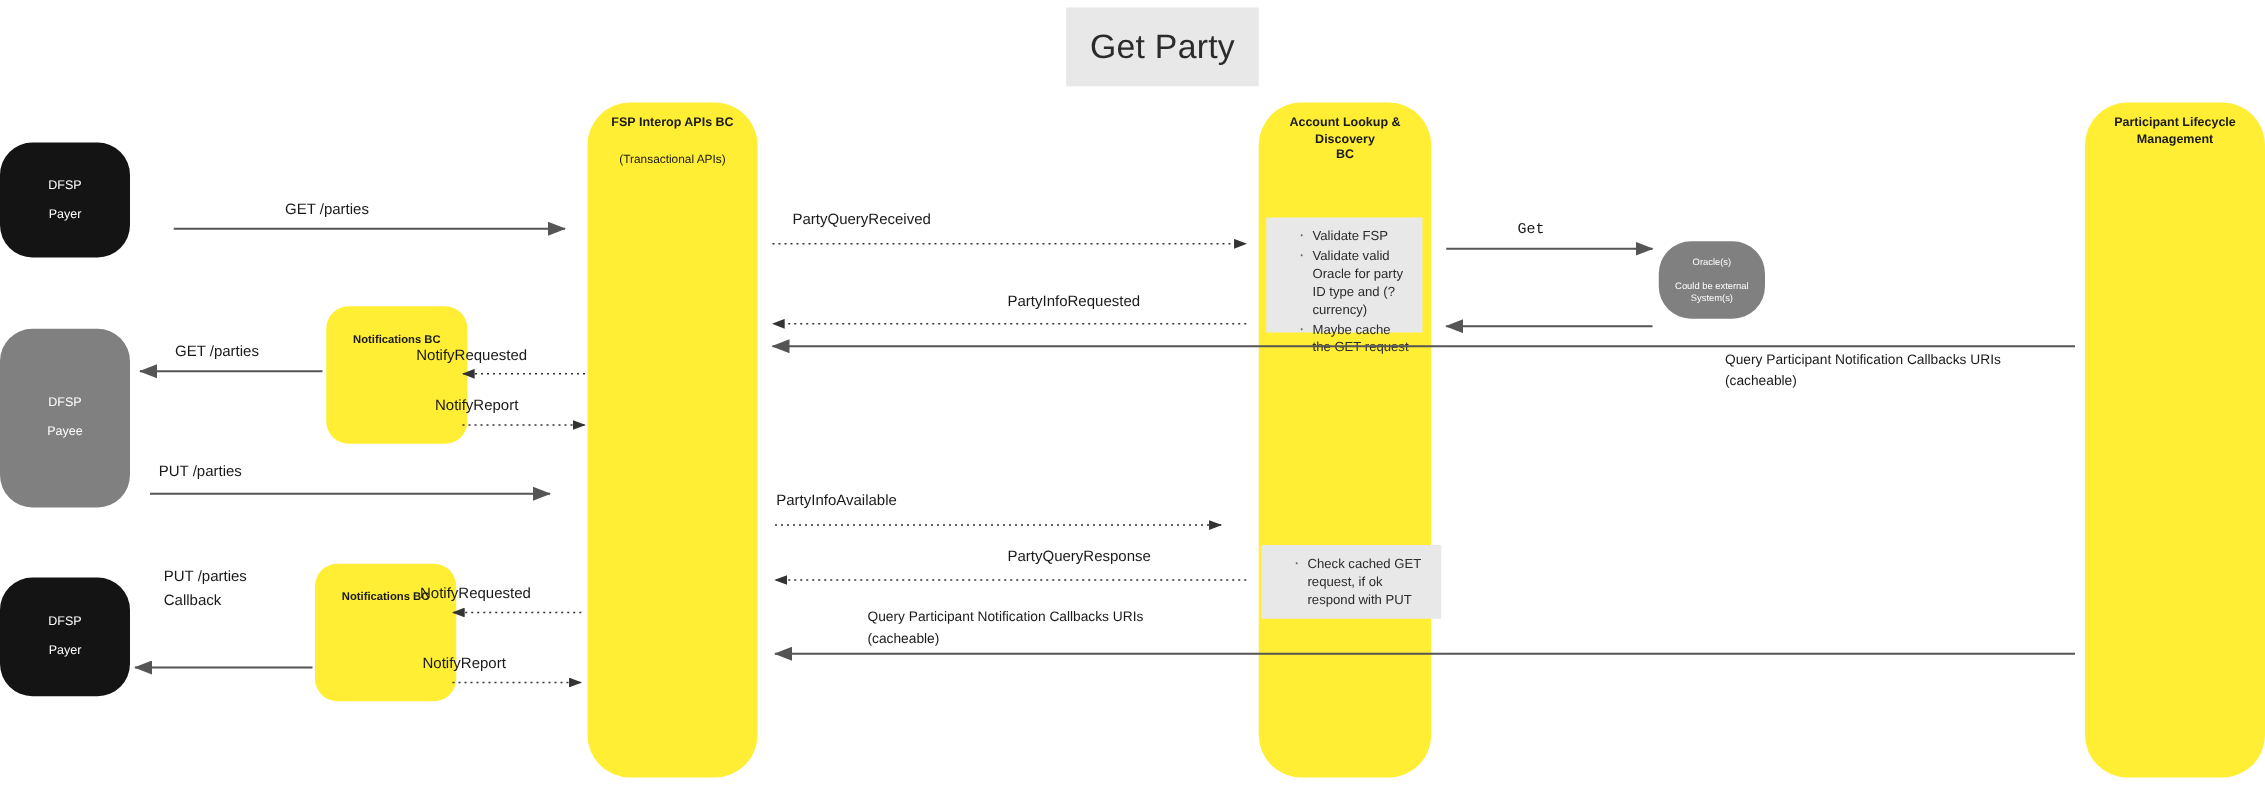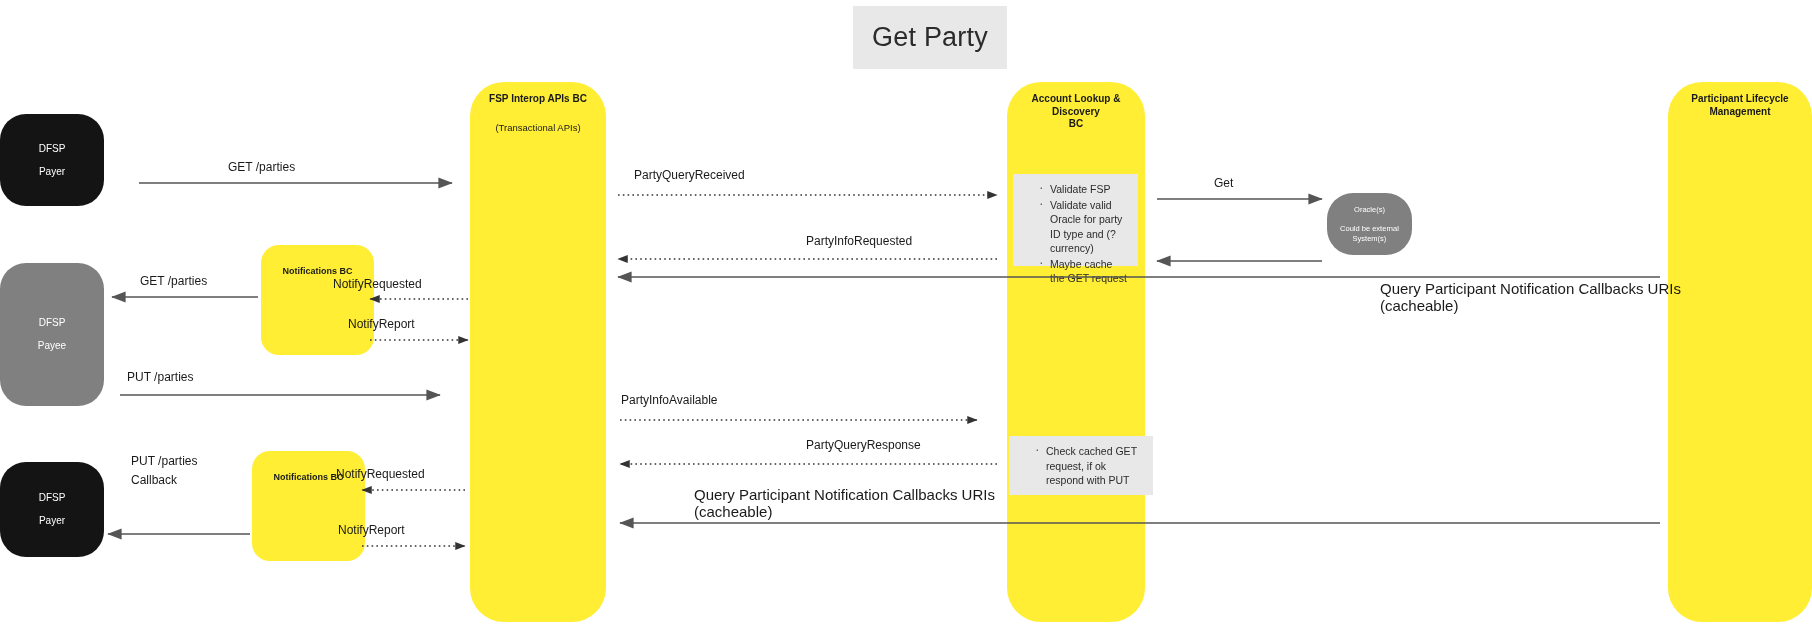--- a/index.html
+++ b/index.html
@@ -118,21 +118,21 @@
   }
   
   .msg-label {
     position: absolute;
     font-size: 12px;
     color: #1a1a1a;
     line-height: 19px;
     white-space: pre-line;
   }
   .msg-label.small {
-    font-size: 15px;
+    font-size: 11px;
     line-height: 17px;
   }
   
   svg.arrows {
     position: absolute;
     left: 0; top: 0;
     width: 1812px;
     height: 630px;
     pointer-events: none;
   }
@@ -248,21 +248,21 @@
 
     <line x1="362" y1="546" x2="465" y2="546" stroke="#333" stroke-width="1.3" stroke-dasharray="1.6 3.2" marker-end="url(#ahd)"></line>
 
     <line x1="1660" y1="523" x2="620" y2="523" stroke="#555" stroke-width="1.6" marker-end="url(#ah)"></line>
   </svg>
 
   <div class="msg-label" style="left: 228px; top: 158px; white-space: pre-line;">GET /parties</div>
 
   <div class="msg-label" style="left: 634px; top: 166px; white-space: pre-line;">PartyQueryReceived</div>
 
-  <div class="msg-label" style="left: 1214px; top: 174px; white-space: pre-line;">Get</div>
+  <div class="msg-label" style="left: 1214px; top: 174px; white-space: pre-line; font-family: Liberation Mono, monospace;">Get</div>
 
   <div class="msg-label" style="left: 806px; top: 232px; white-space: pre-line;">PartyInfoRequested</div>
 
   <div class="msg-label" style="left: 140px; top: 272px; white-space: pre-line;">GET /parties</div>
 
   <div class="msg-label" style="left: 333px; top: 275px; white-space: pre-line;">NotifyRequested</div>
 
   <div class="msg-label" style="left: 348px; top: 315px; white-space: pre-line;">NotifyReport</div>
 
   <div class="msg-label small" style="left: 1380px; top: 280px; white-space: pre-line;">Query Participant Notification Callbacks URIs

